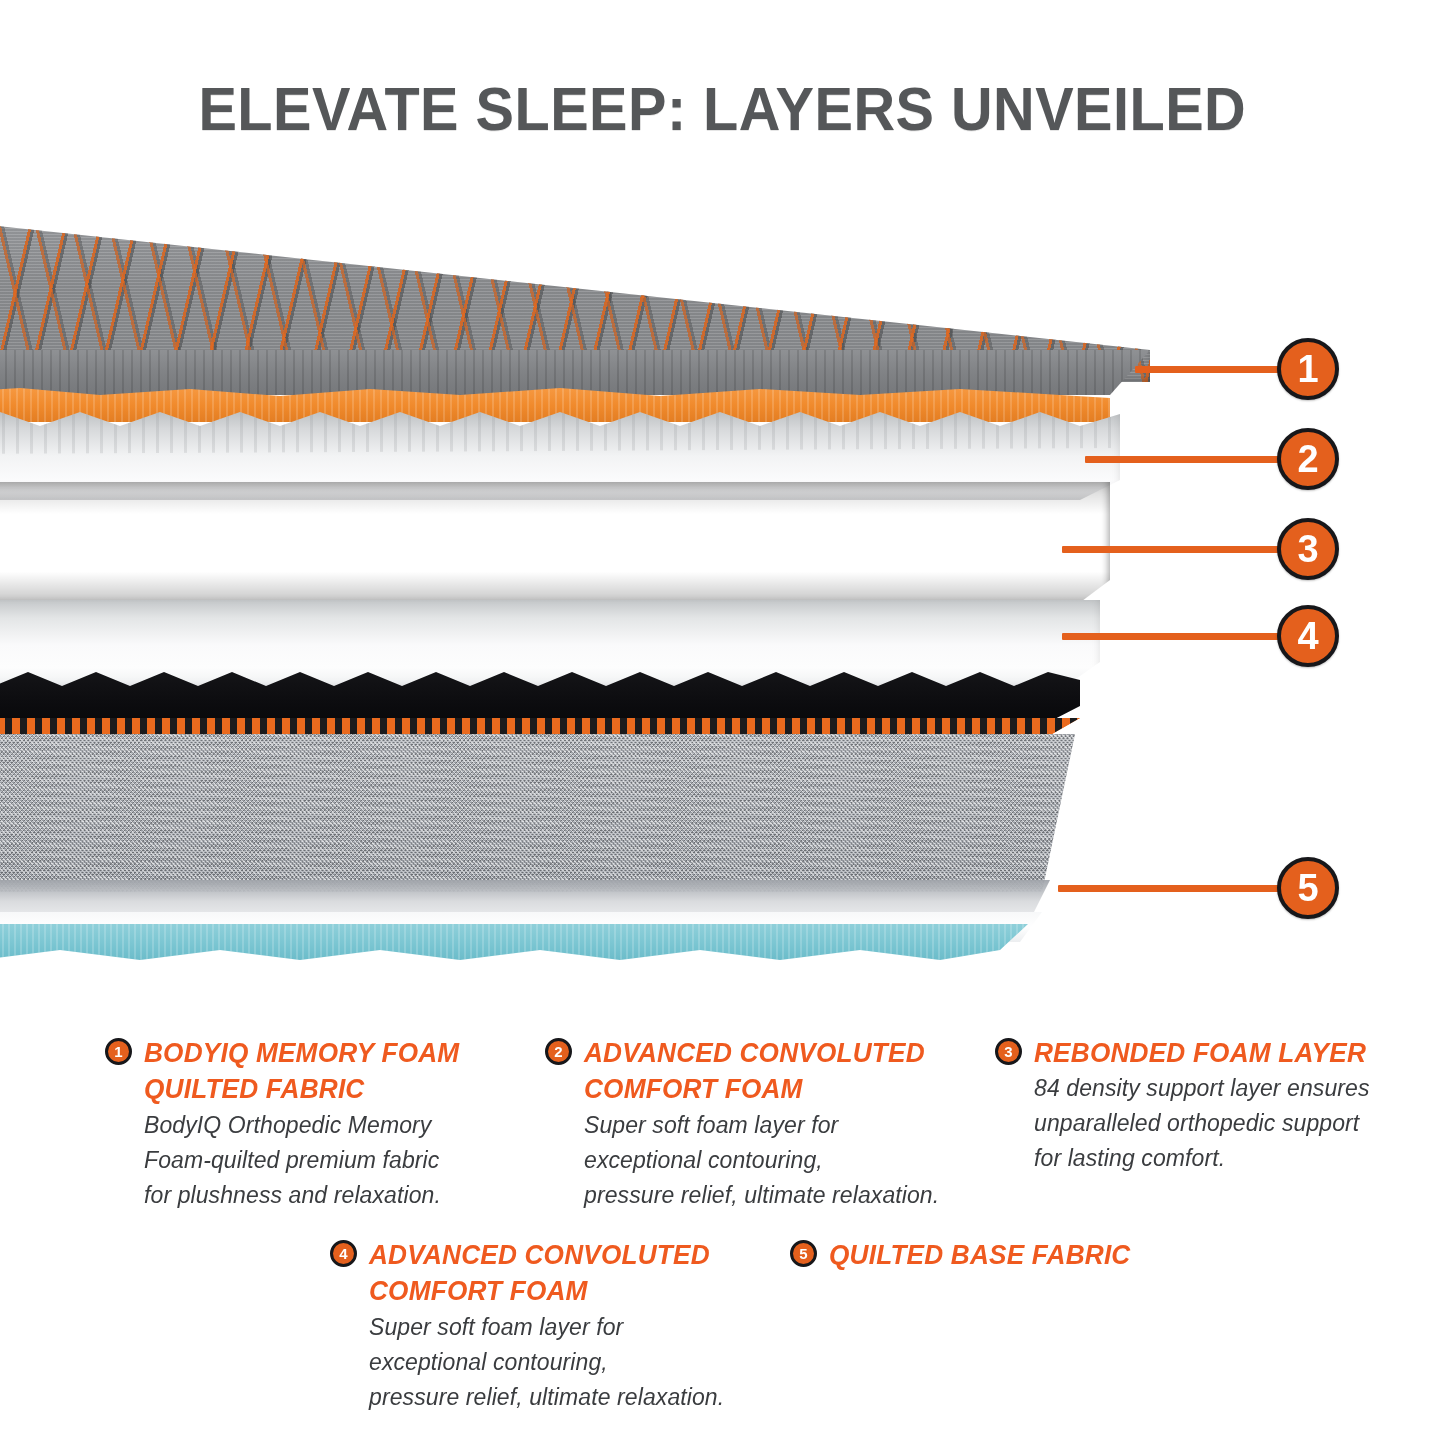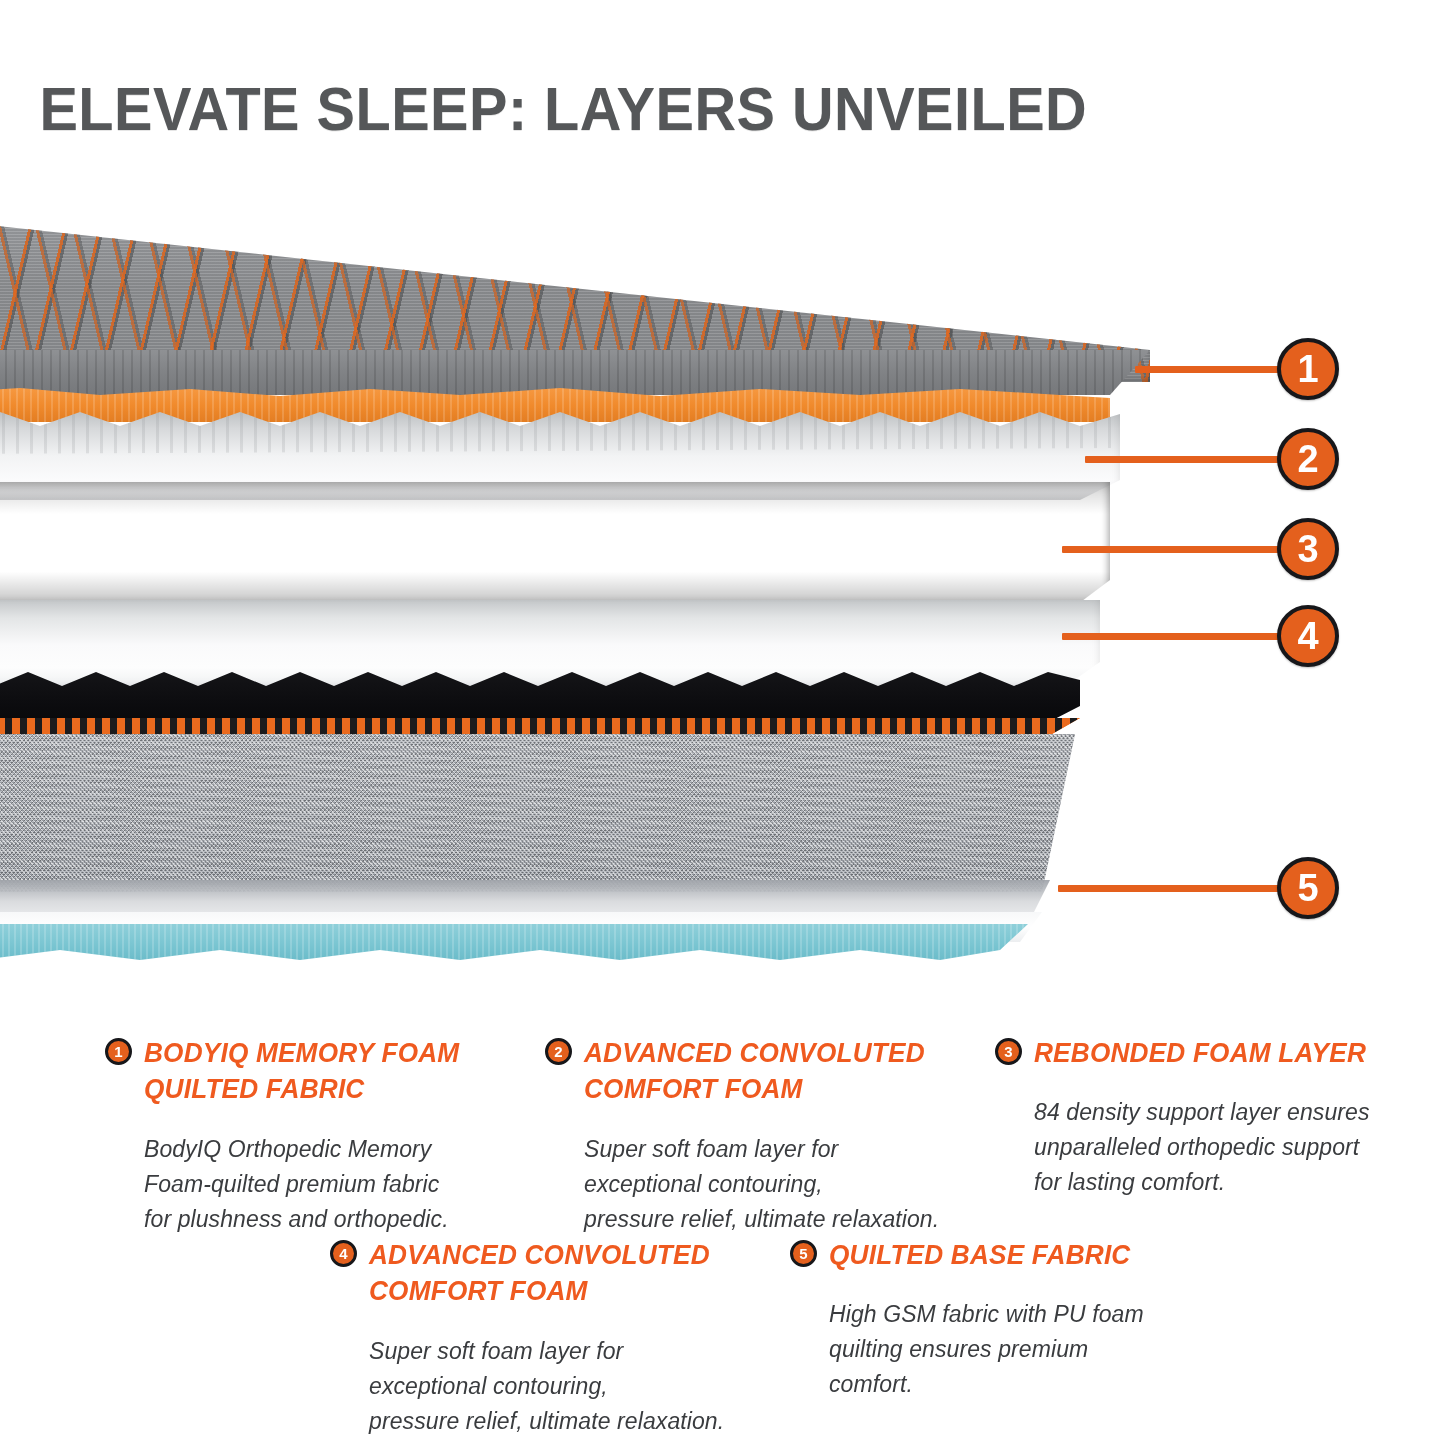--- a/index.html
+++ b/index.html
@@ -14,21 +14,21 @@
     position: relative;
   }
 
   
   .title-bar {
     position: absolute;
     top: 68px; left: 0; right: 0;
     height: 80px;
     display: flex;
     align-items: center;
-    justify-content: flex-start;
+    justify-content: center;
   }
   .title-text {
     font-family: "Liberation Sans Narrow", "Liberation Sans", sans-serif;
     font-size: 62px;
     font-weight: 700;
     letter-spacing: 0.5px;
     color: #555759;
     transform: scaleX(0.93);
     white-space: nowrap;
     text-shadow: 0 1px 0 rgba(0,0,0,0.10);
@@ -320,21 +320,21 @@
     font-size: 27px;
     font-weight: 700;
     color: #ef5a1f;
     letter-spacing: 0.2px;
     line-height: 1.35;
     transform: scaleX(0.97);
     transform-origin: left center;
     white-space: pre-line;
   }
   .legend-desc {
-    margin-top: 24px;
+    margin-top: 0;
     font-family: "Liberation Sans", sans-serif;
     font-size: 23px;
     font-weight: 400;
     color: #3a3c3f;
     line-height: 1.52;
     letter-spacing: 0.1px;
     white-space: pre-line;
   }
 </style>
 </head>
@@ -395,21 +395,21 @@
 
 <div class="legend">
 
   <div class="legend-item" style="top:20px; left:105px; width:400px;">
     <div class="legend-badge">1</div>
     <div class="legend-body">
       <div class="legend-title">BODYIQ MEMORY FOAM
 QUILTED FABRIC</div>
       <div class="legend-desc">BodyIQ Orthopedic Memory
 Foam-quilted premium fabric
-for plushness and orthopedic.</div>
+for plushness and relaxation.</div>
     </div>
   </div>
 
   <div class="legend-item" style="top:20px; left:545px; width:420px;">
     <div class="legend-badge">2</div>
     <div class="legend-body">
       <div class="legend-title">ADVANCED CONVOLUTED
 COMFORT FOAM</div>
       <div class="legend-desc">Super soft foam layer for
 exceptional contouring,
@@ -435,19 +435,16 @@
       <div class="legend-desc">Super soft foam layer for
 exceptional contouring,
 pressure relief, ultimate relaxation.</div>
     </div>
   </div>
 
   <div class="legend-item" style="top:222px; left:790px; width:410px;">
     <div class="legend-badge">5</div>
     <div class="legend-body">
       <div class="legend-title">QUILTED BASE FABRIC</div>
-      <div class="legend-desc">High GSM fabric with PU foam
-quilting ensures premium
-comfort.</div>
     </div>
   </div>
 
 </div>
 
 </body></html>

